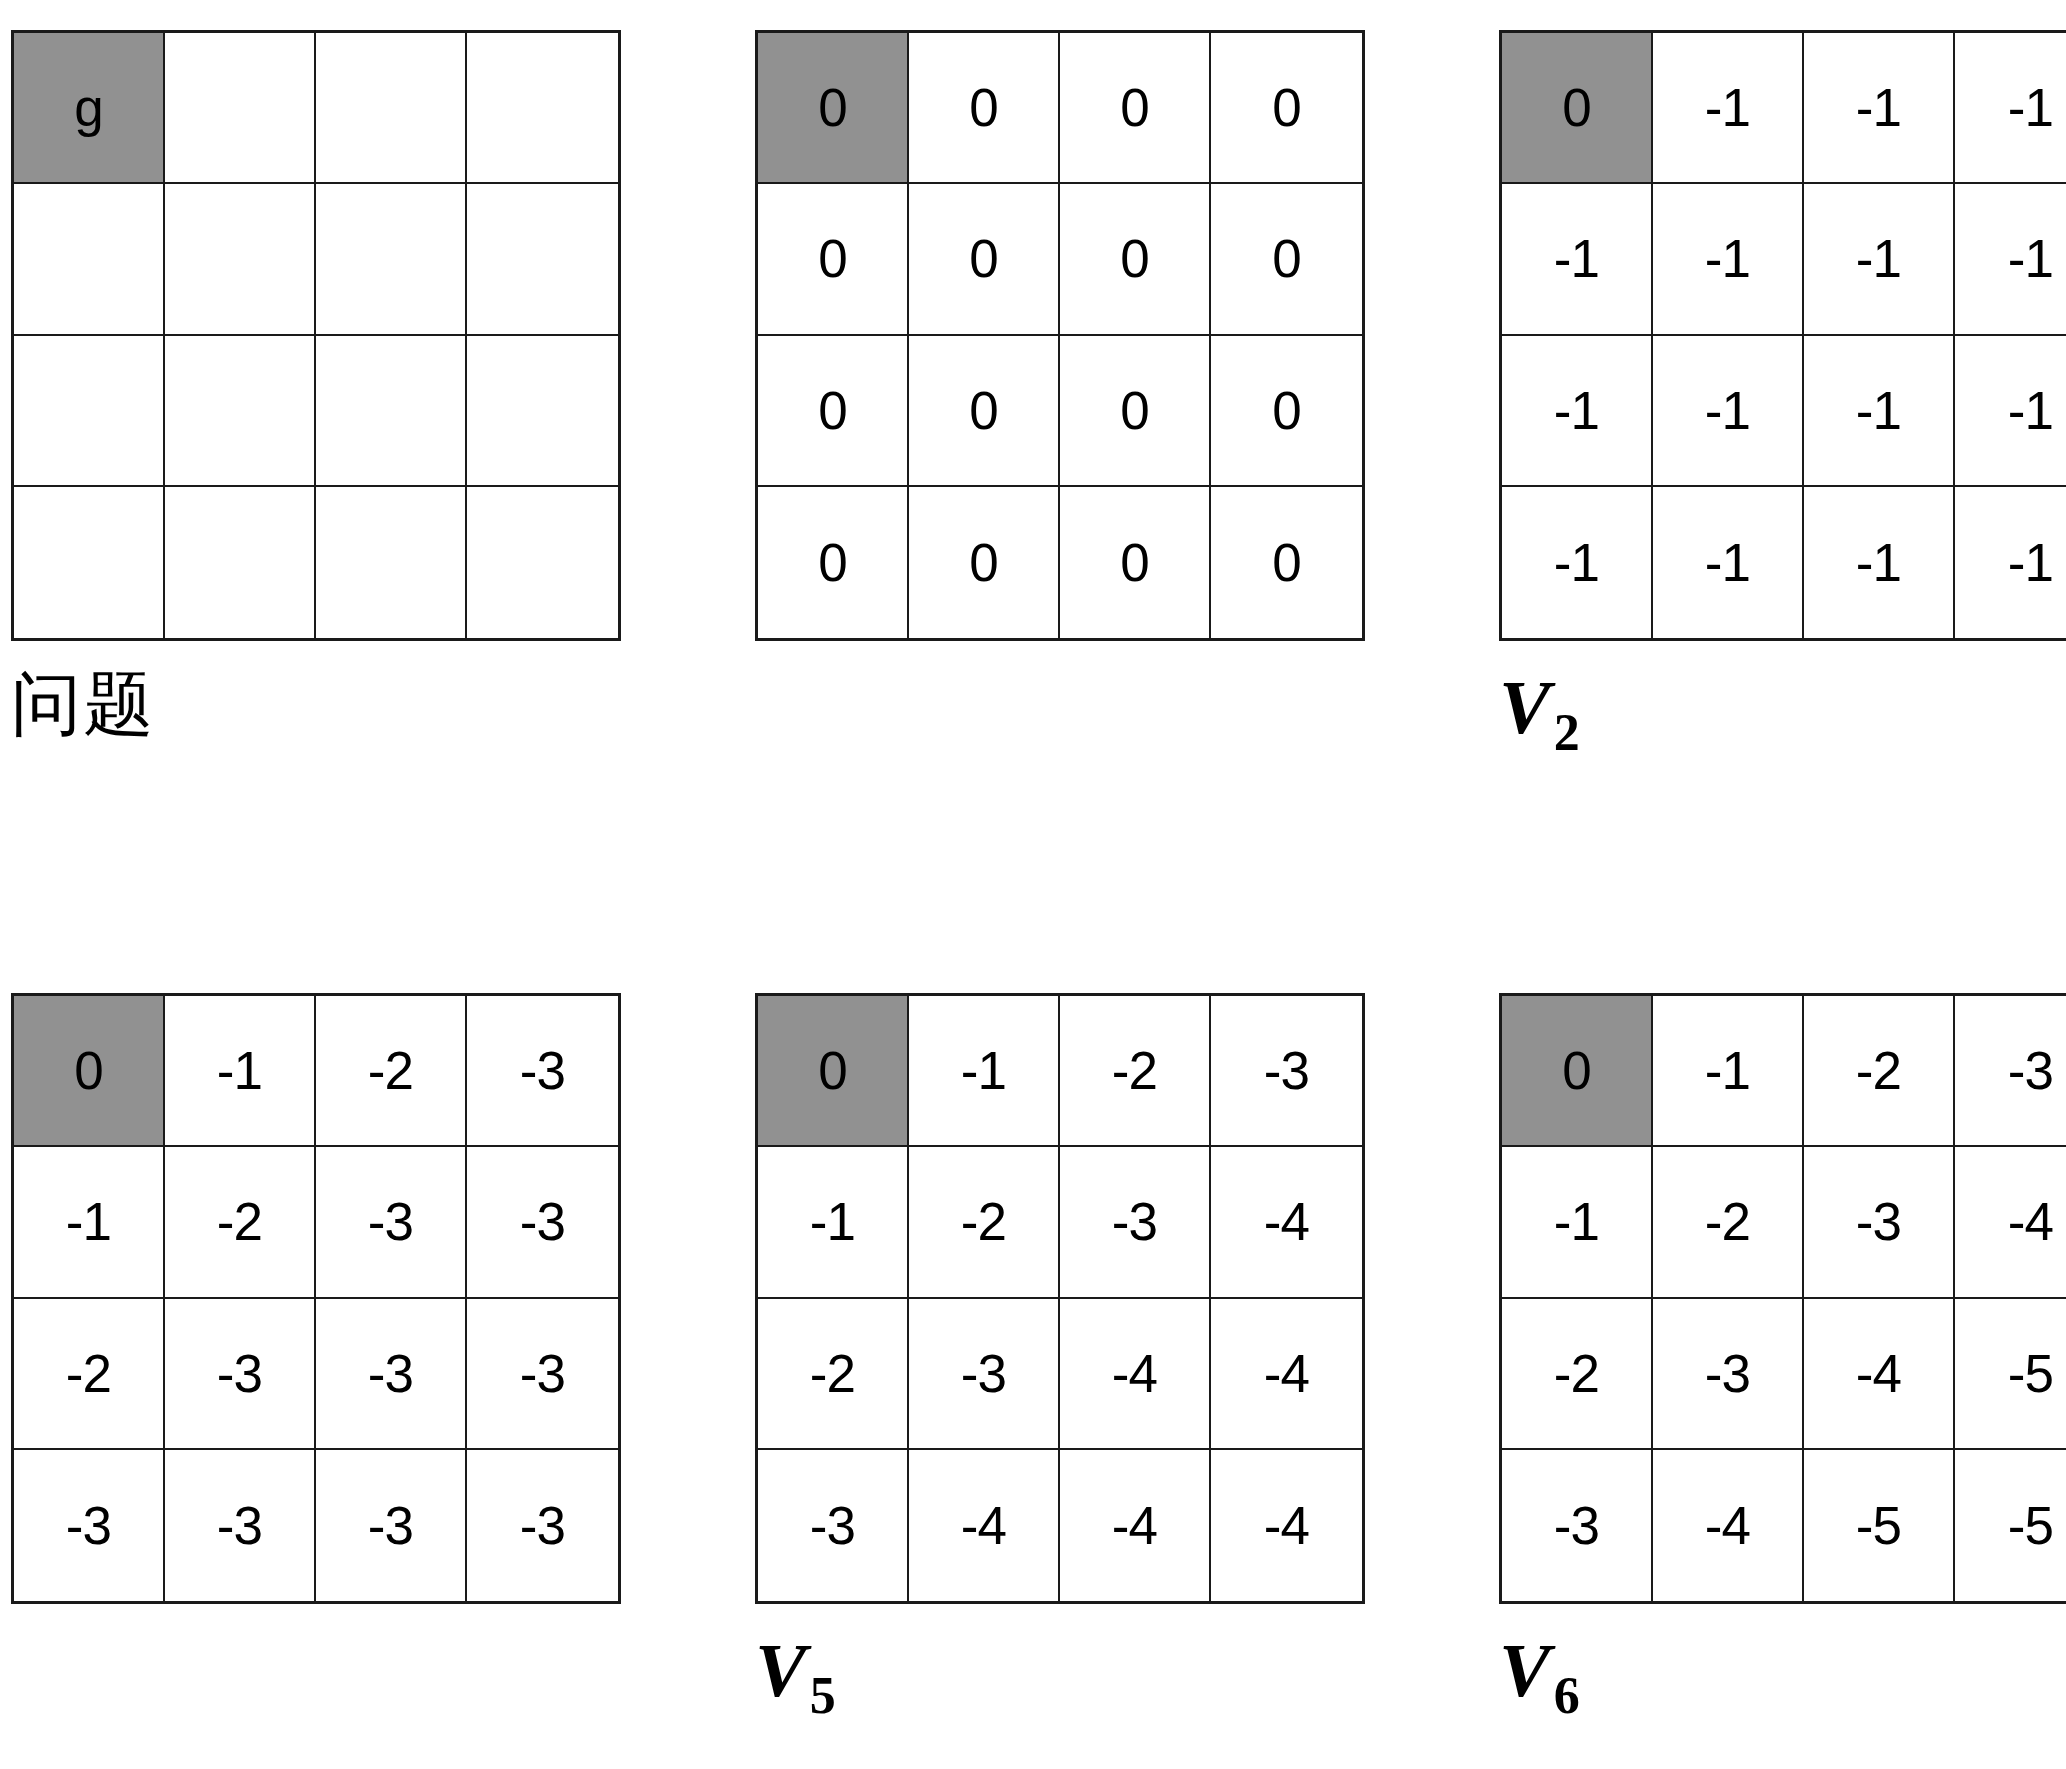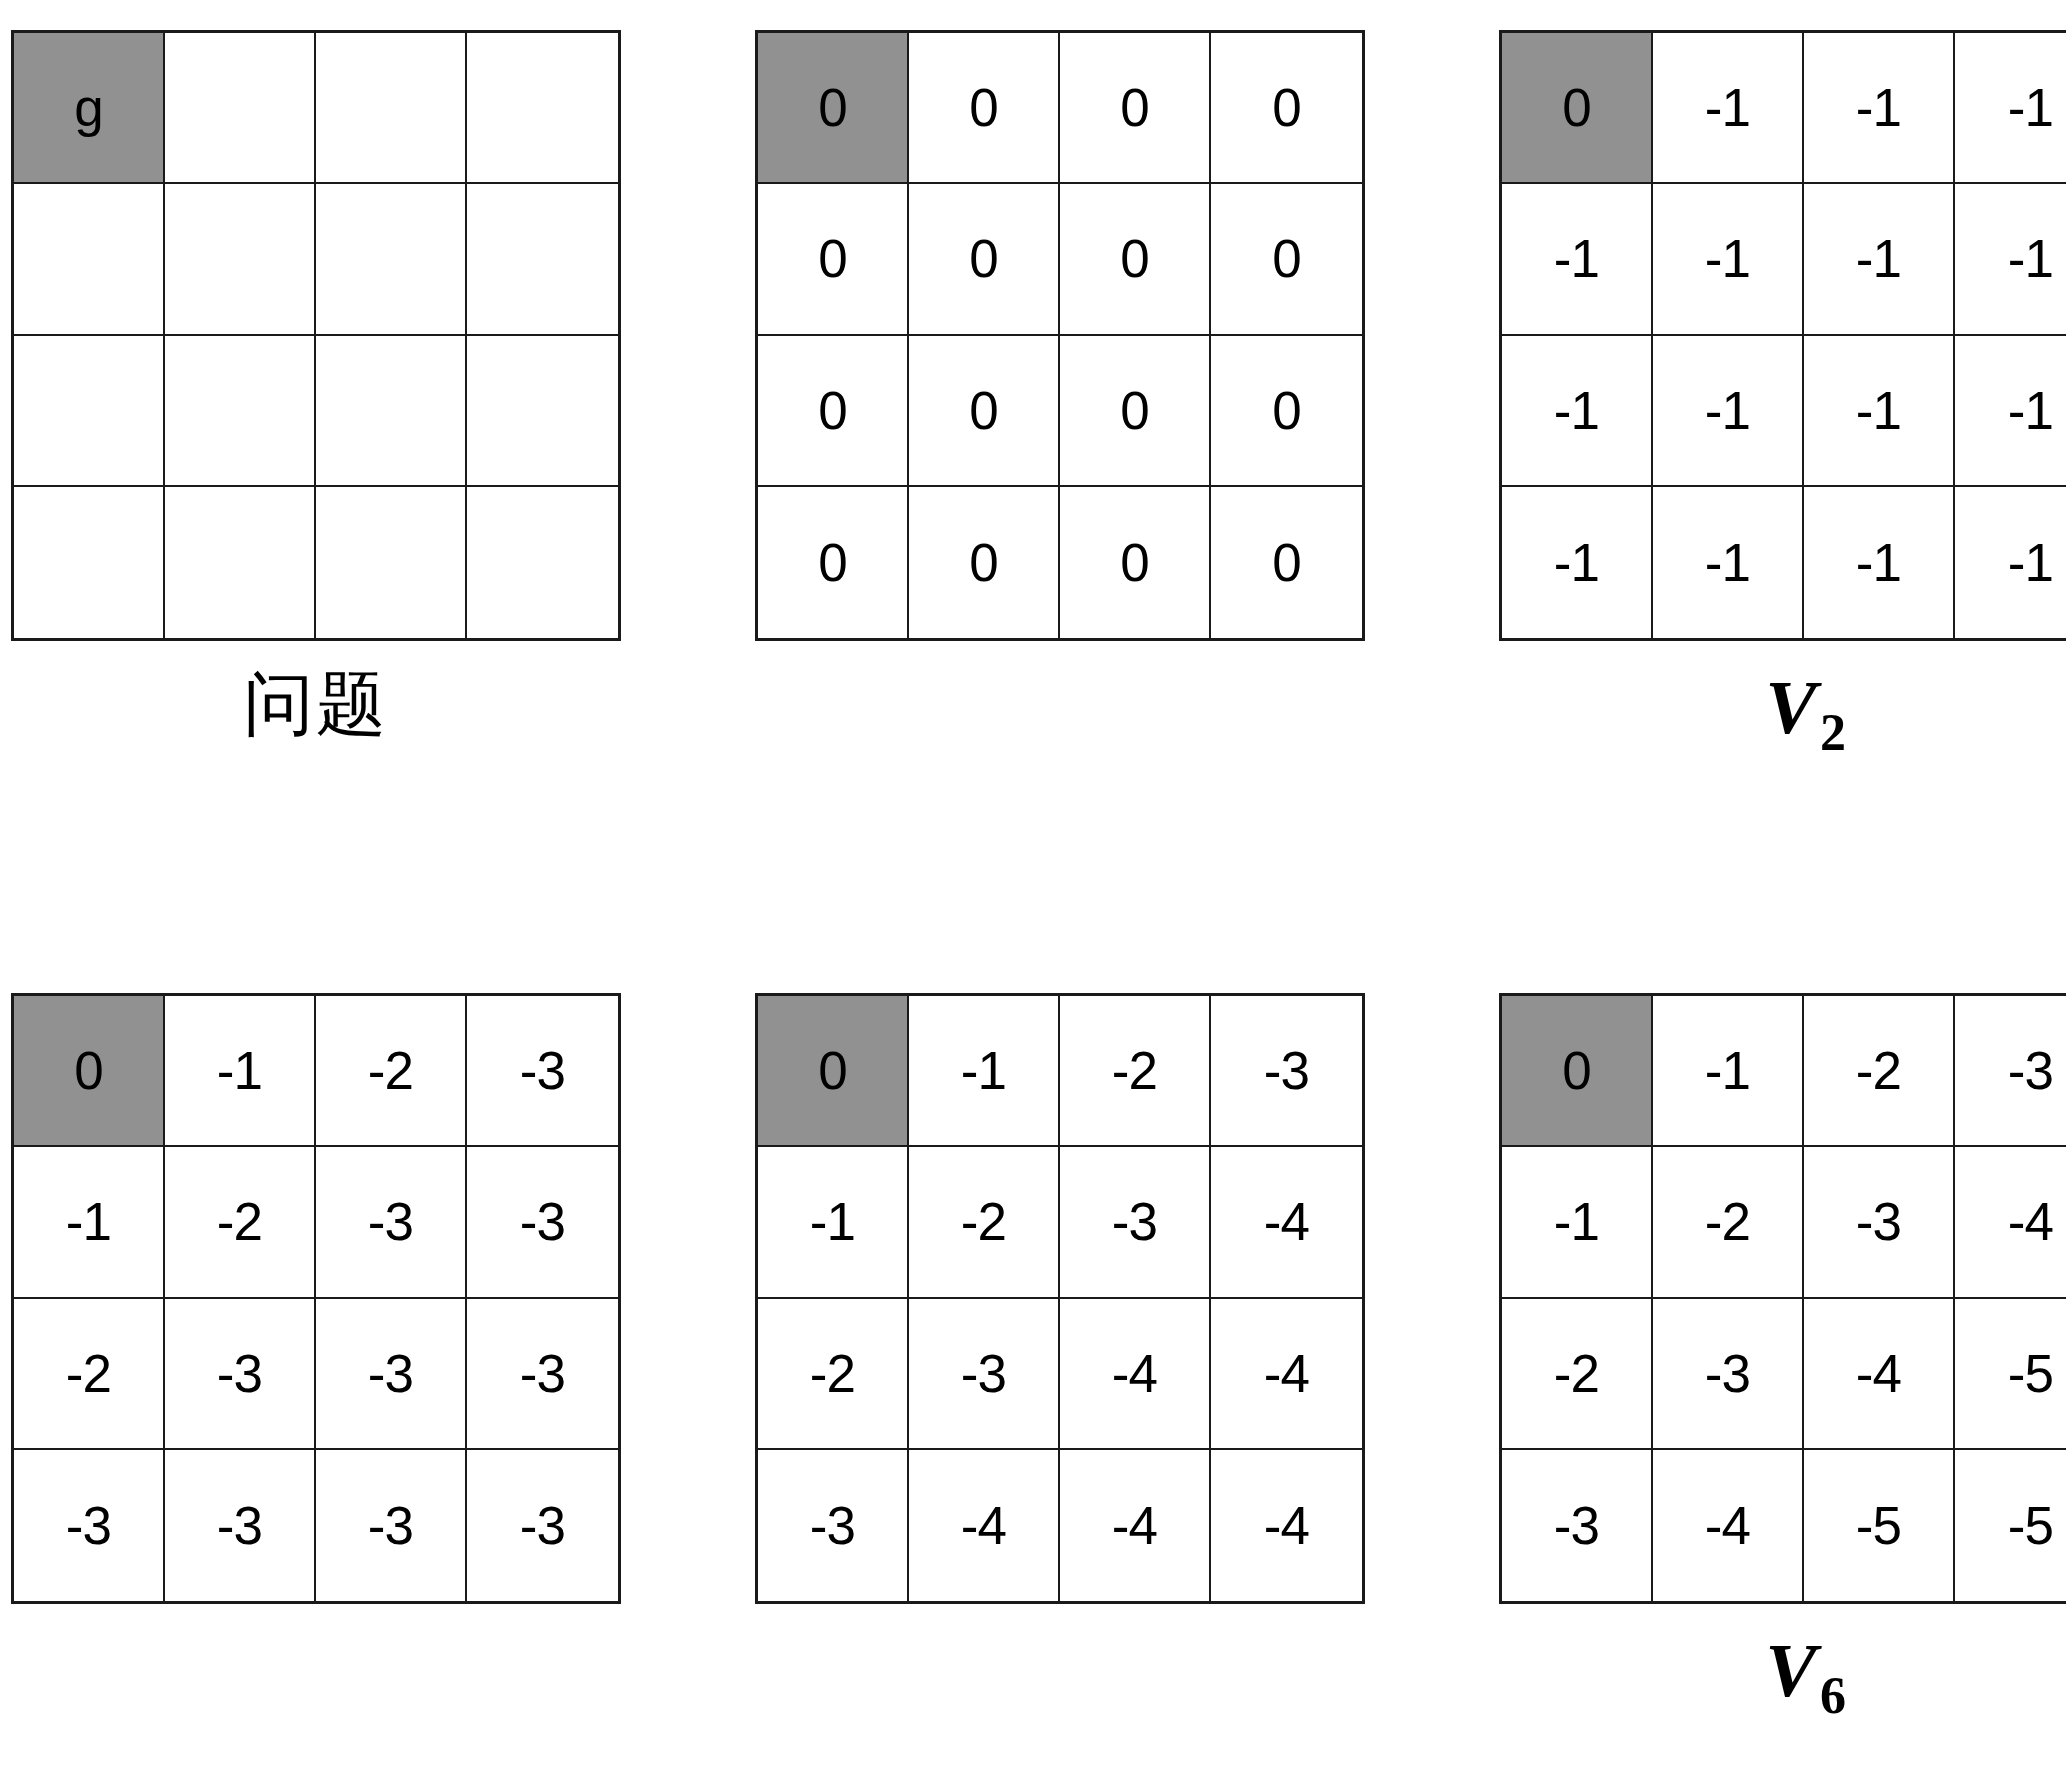--- a/index.html
+++ b/index.html
@@ -71,21 +71,21 @@
   .cell.row-last { border-bottom: none; }
   .cell.shaded {
     background: #919191;
   }
 
   .panel-label {
     position: absolute;
     left: 11px;
     top: 669px;
     width: 610px;
-    text-align: center;
+    text-align: left;
     color: #000000;
     white-space: nowrap;
   }
   .label-latin {
     font-family: "Liberation Serif", "DejaVu Serif", serif;
     font-style: italic;
     font-weight: bold;
     font-size: 77px;
     line-height: 1;
   }
@@ -209,20 +209,21 @@
           <div class="cell col-last">-4</div>
           <div class="cell">-2</div>
           <div class="cell">-3</div>
           <div class="cell">-4</div>
           <div class="cell col-last">-4</div>
           <div class="cell row-last">-3</div>
           <div class="cell row-last">-4</div>
           <div class="cell row-last">-4</div>
           <div class="cell col-last row-last">-4</div>
         </div>
+        <div class="panel-label"><span class="label-latin">V</span><span class="label-sub">5</span></div>
       </div>
       <div class="panel">
         <div class="grid">
           <div class="cell shaded">0</div>
           <div class="cell">-1</div>
           <div class="cell">-2</div>
           <div class="cell col-last">-3</div>
           <div class="cell">-1</div>
           <div class="cell">-2</div>
           <div class="cell">-3</div>

